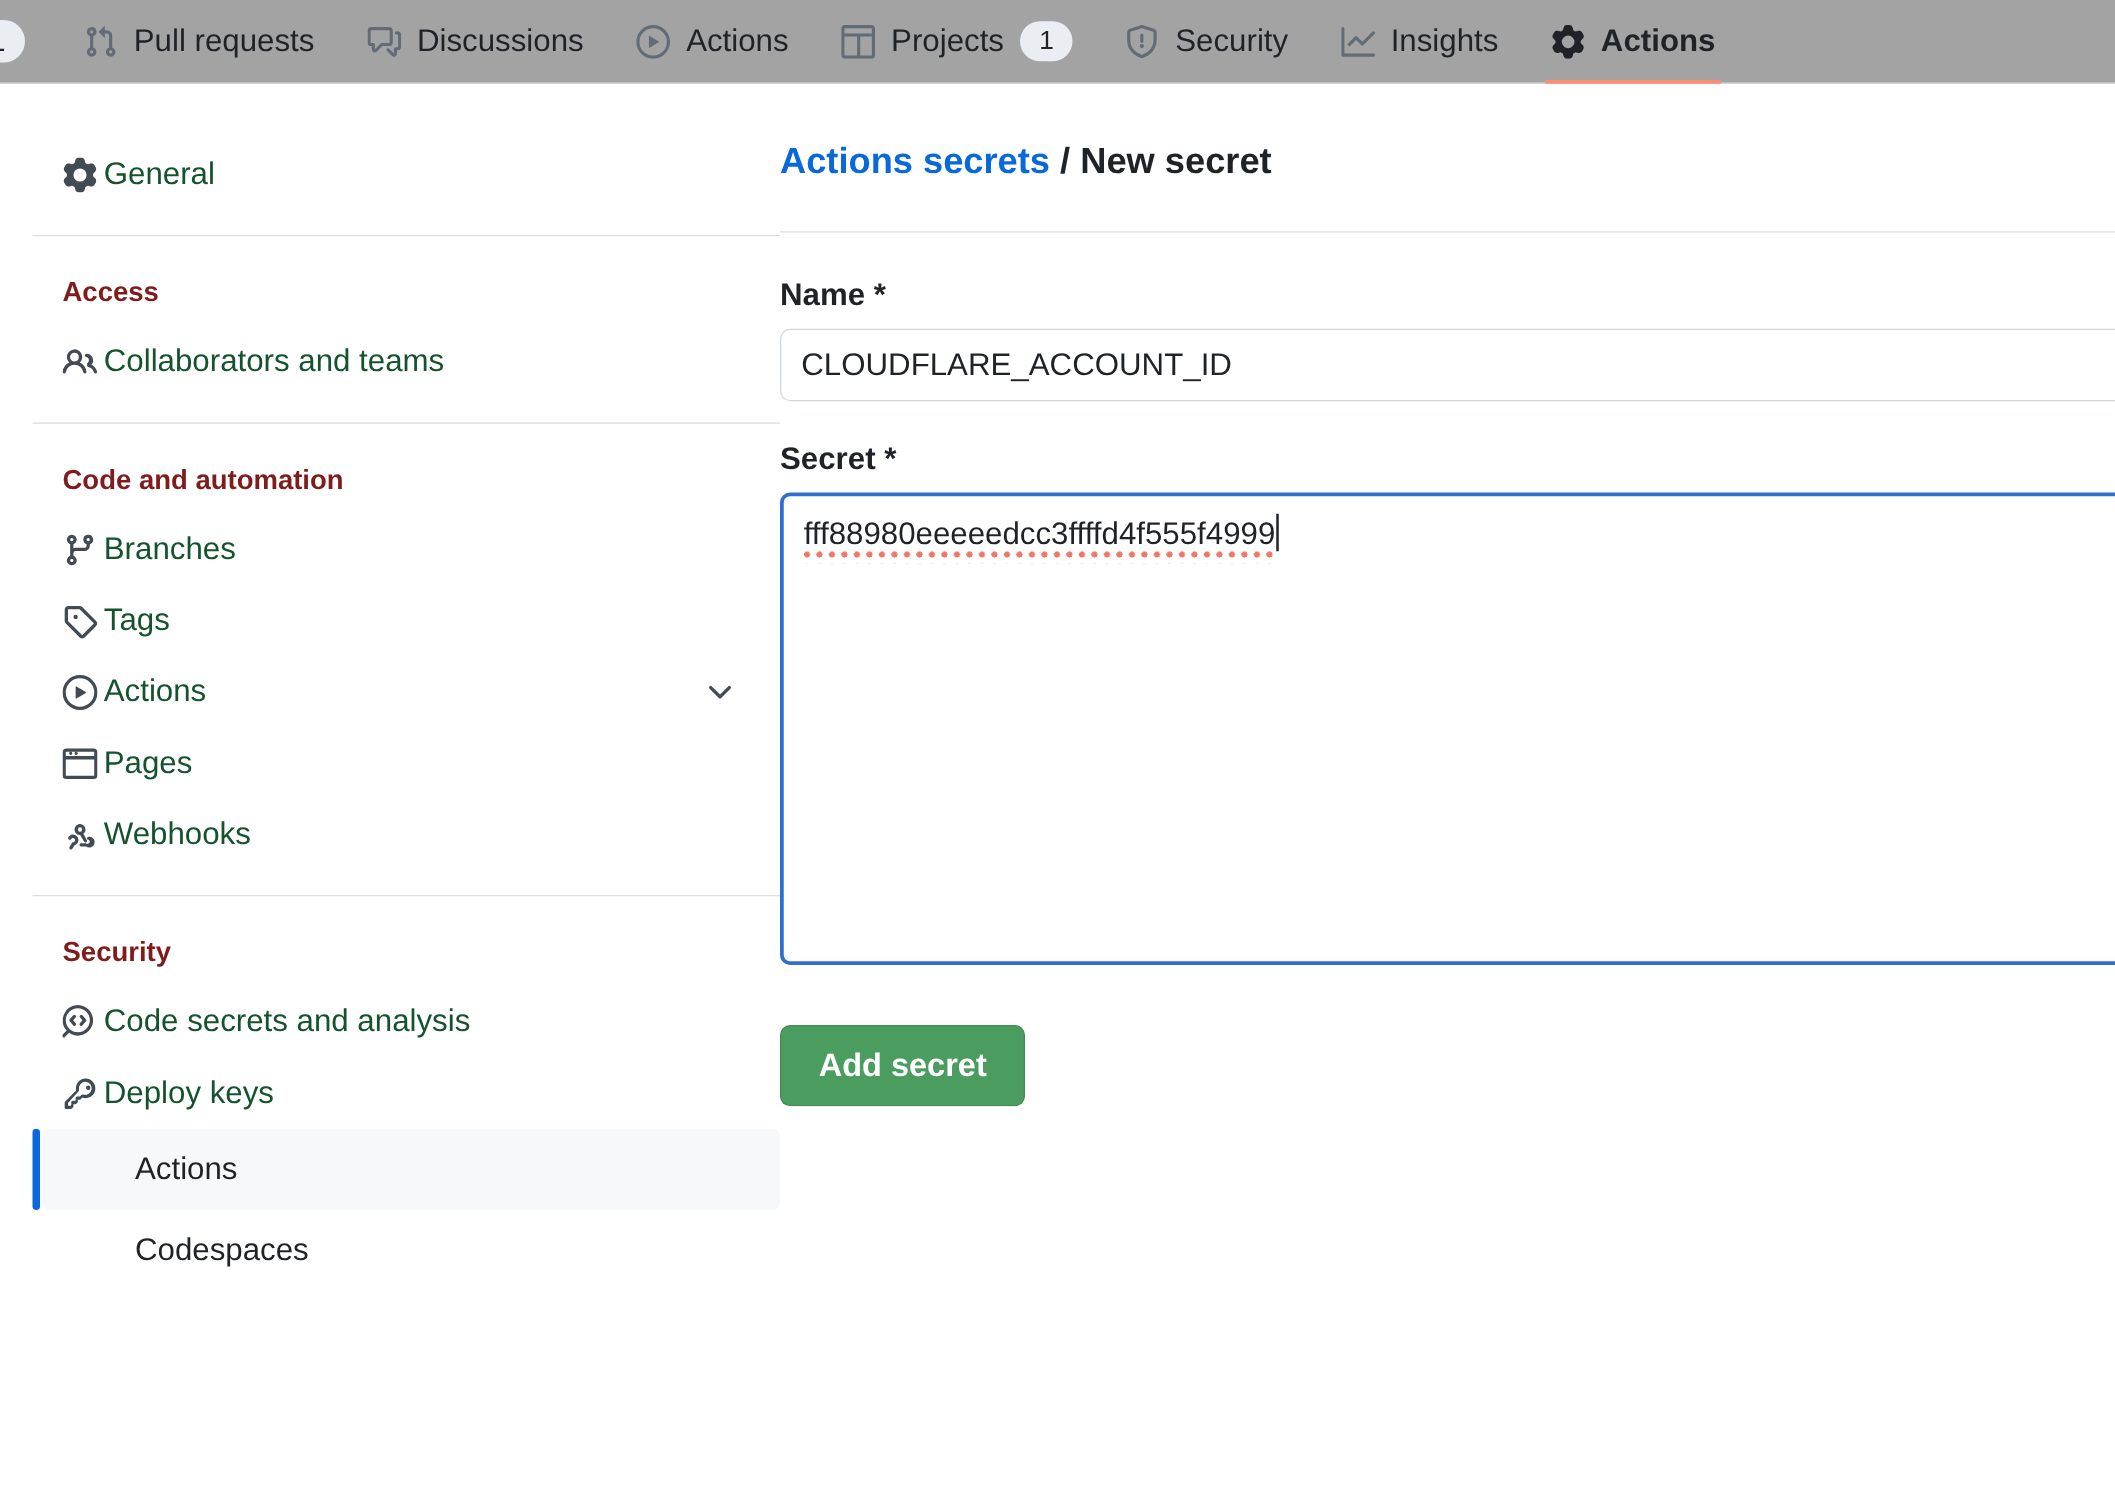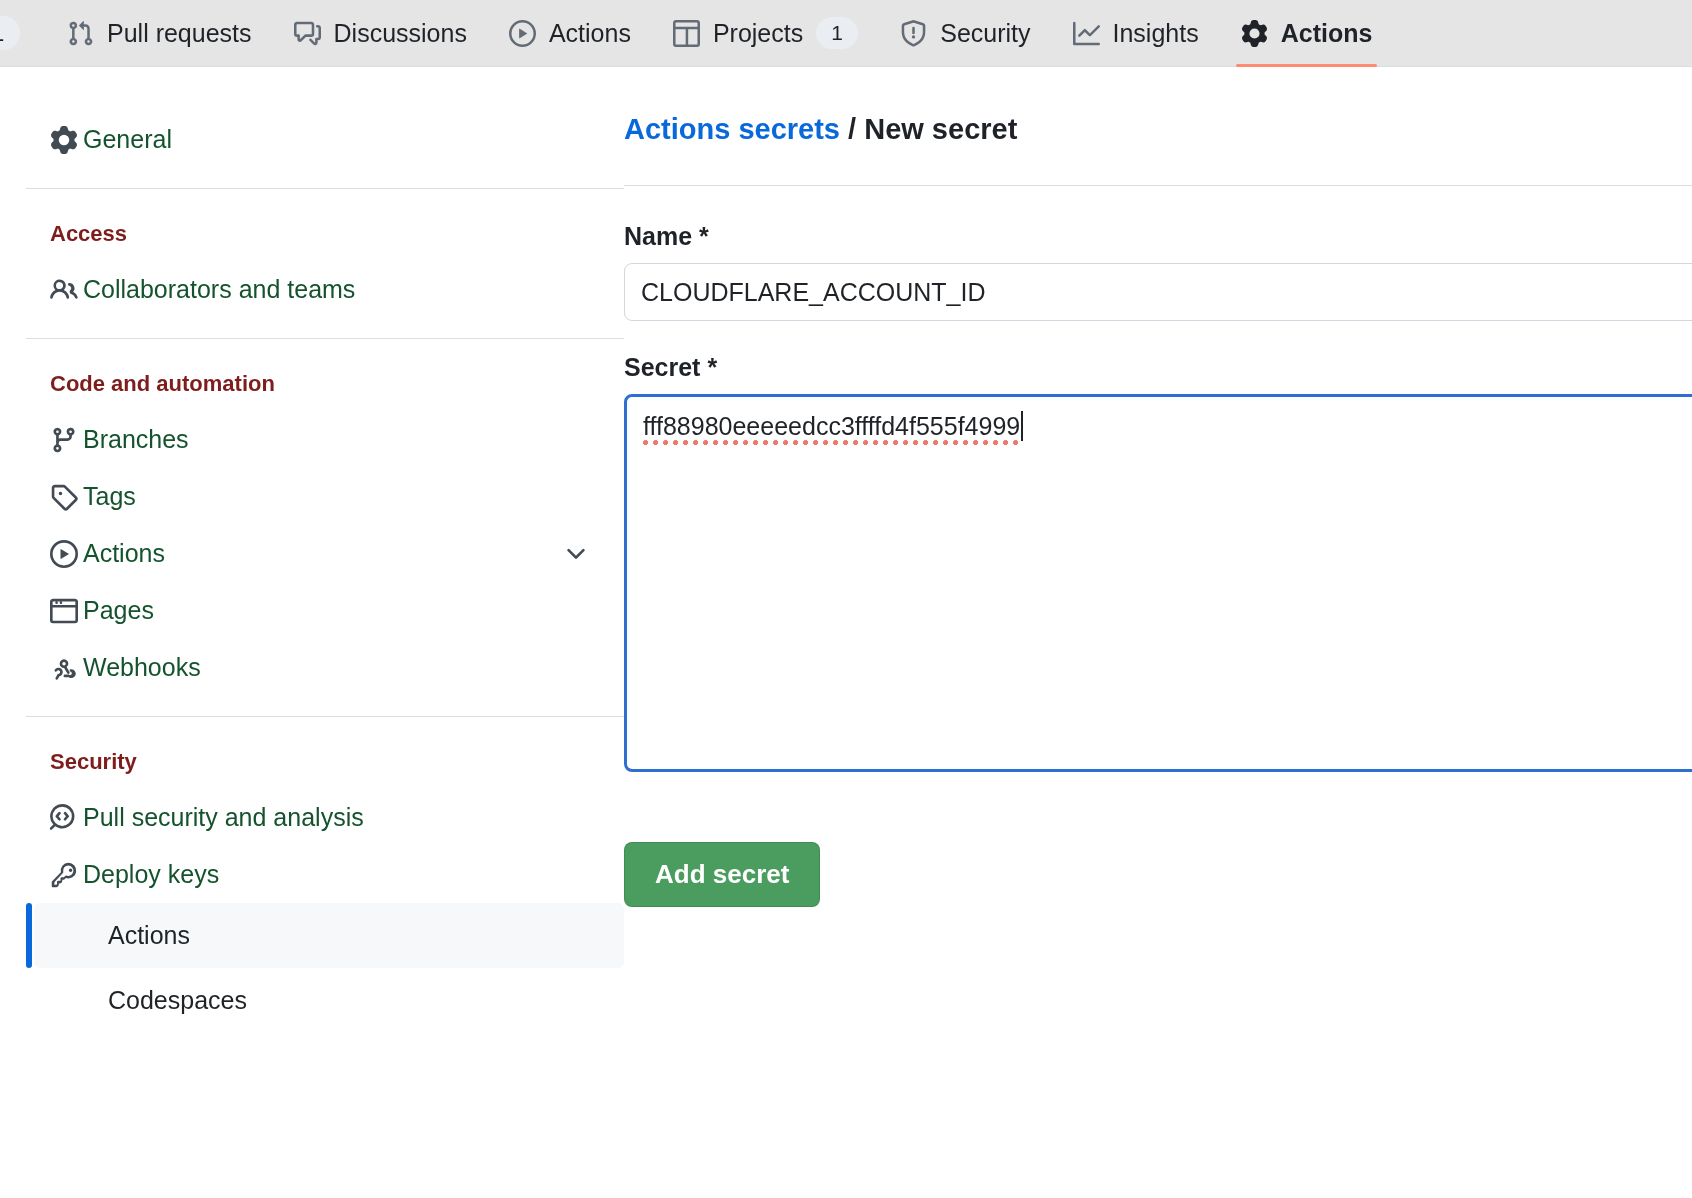--- a/index.html
+++ b/index.html
@@ -13,21 +13,21 @@
     overflow: hidden;
     font-family: "Liberation Sans", sans-serif;
     color: #1f2328;
     -webkit-font-smoothing: antialiased;
   }
 
   
   .topnav {
     position: relative;
     height: 67px;
-    background: #e5e5e5;
+    background: #a3a3a3;
     border-bottom: 1px solid #d8dee4;
     display: flex;
     align-items: center;
     padding-left: 0;
     box-sizing: border-box;
   }
   .nav-badge-left {
     width: 44px;
     height: 34px;
     border-radius: 17px;
@@ -225,21 +225,21 @@
   }
   .caret {
     display: inline-block;
     width: 2px;
     height: 30px;
     background: #1f2328;
     vertical-align: -6px;
     margin-left: 1px;
   }
   .btn-primary {
-    margin-top: 38px;
+    margin-top: 16px;
     display: inline-flex;
     align-items: center;
     justify-content: center;
     background: #4a9d5f;
     color: #ffffff;
     font-size: 26px;
     font-weight: 700;
     font-family: "Liberation Sans", sans-serif;
     border: 1px solid rgba(27,31,36,0.15);
     border-radius: 8px;
@@ -402,21 +402,21 @@
 
     <div class="side-heading">Security</div>
 
     <div class="side-link">
       <span class="side-icon">
         <svg width="28" height="28" viewBox="0 0 16 16" fill="currentColor">
             <path d="M10.3 8.24a.75.75 0 0 1-.04 1.06l-2.908 2.7 2.908 2.7a.75.75 0 1 1-1.02 1.1l-3.5-3.25a.75.75 0 0 1 0-1.1l3.5-3.25a.75.75 0 0 1 1.06.04Z" transform="translate(14 2) rotate(45) scale(0.001)"></path>
             <path d="M7 0a7 7 0 1 1-4.03 12.74l-1.9 1.9a.75.75 0 0 1-1.06-1.06l1.9-1.9A7 7 0 0 1 7 0ZM1.5 7a5.5 5.5 0 1 0 11 0 5.5 5.5 0 0 0-11 0Zm4.4-2.3a.75.75 0 0 1 .05 1.06L4.9 7l1.05 1.24a.75.75 0 1 1-1.14.97l-1.5-1.73a.75.75 0 0 1 0-.97l1.5-1.73a.75.75 0 0 1 1.09-.08Zm2.2 0a.75.75 0 0 1 1.09.08l1.5 1.73a.75.75 0 0 1 0 .97l-1.5 1.73a.75.75 0 1 1-1.14-.97L9.1 7 8.05 5.76a.75.75 0 0 1 .05-1.06Z"></path>
           </svg>
       </span>
-      <span>Pull security and analysis</span>
+      <span>Code secrets and analysis</span>
     </div>
 
     <div class="side-link">
       <span class="side-icon">
         <svg width="28" height="28" viewBox="0 0 16 16" fill="currentColor">
             <path d="M10.5 1a4.5 4.5 0 1 1-1.44 8.765l-.705.706a.75.75 0 0 1-.53.22H7v.905a.75.75 0 0 1-.22.53l-.5.5a.75.75 0 0 1-.53.22H5v.905a.75.75 0 0 1-.22.53l-.5.5a.75.75 0 0 1-.53.22H1.75A.75.75 0 0 1 1 14.5v-2.47a.75.75 0 0 1 .22-.53l5.015-5.015A4.5 4.5 0 0 1 10.5 1Zm0 1.5a3 3 0 0 0-2.93 3.64.75.75 0 0 1-.2.69L2.5 12.2v1.3h1.19l.31-.31v-1.19a.75.75 0 0 1 .75-.75h1.19l.06-.06v-1.19a.75.75 0 0 1 .75-.75h1.19l.72-.72a.75.75 0 0 1 .69-.2A3 3 0 1 0 10.5 2.5Zm1.25 1.75a1 1 0 1 1 0 2 1 1 0 0 1 0-2Z"></path>
           </svg>
       </span>
       <span>Deploy keys</span>
     </div>

